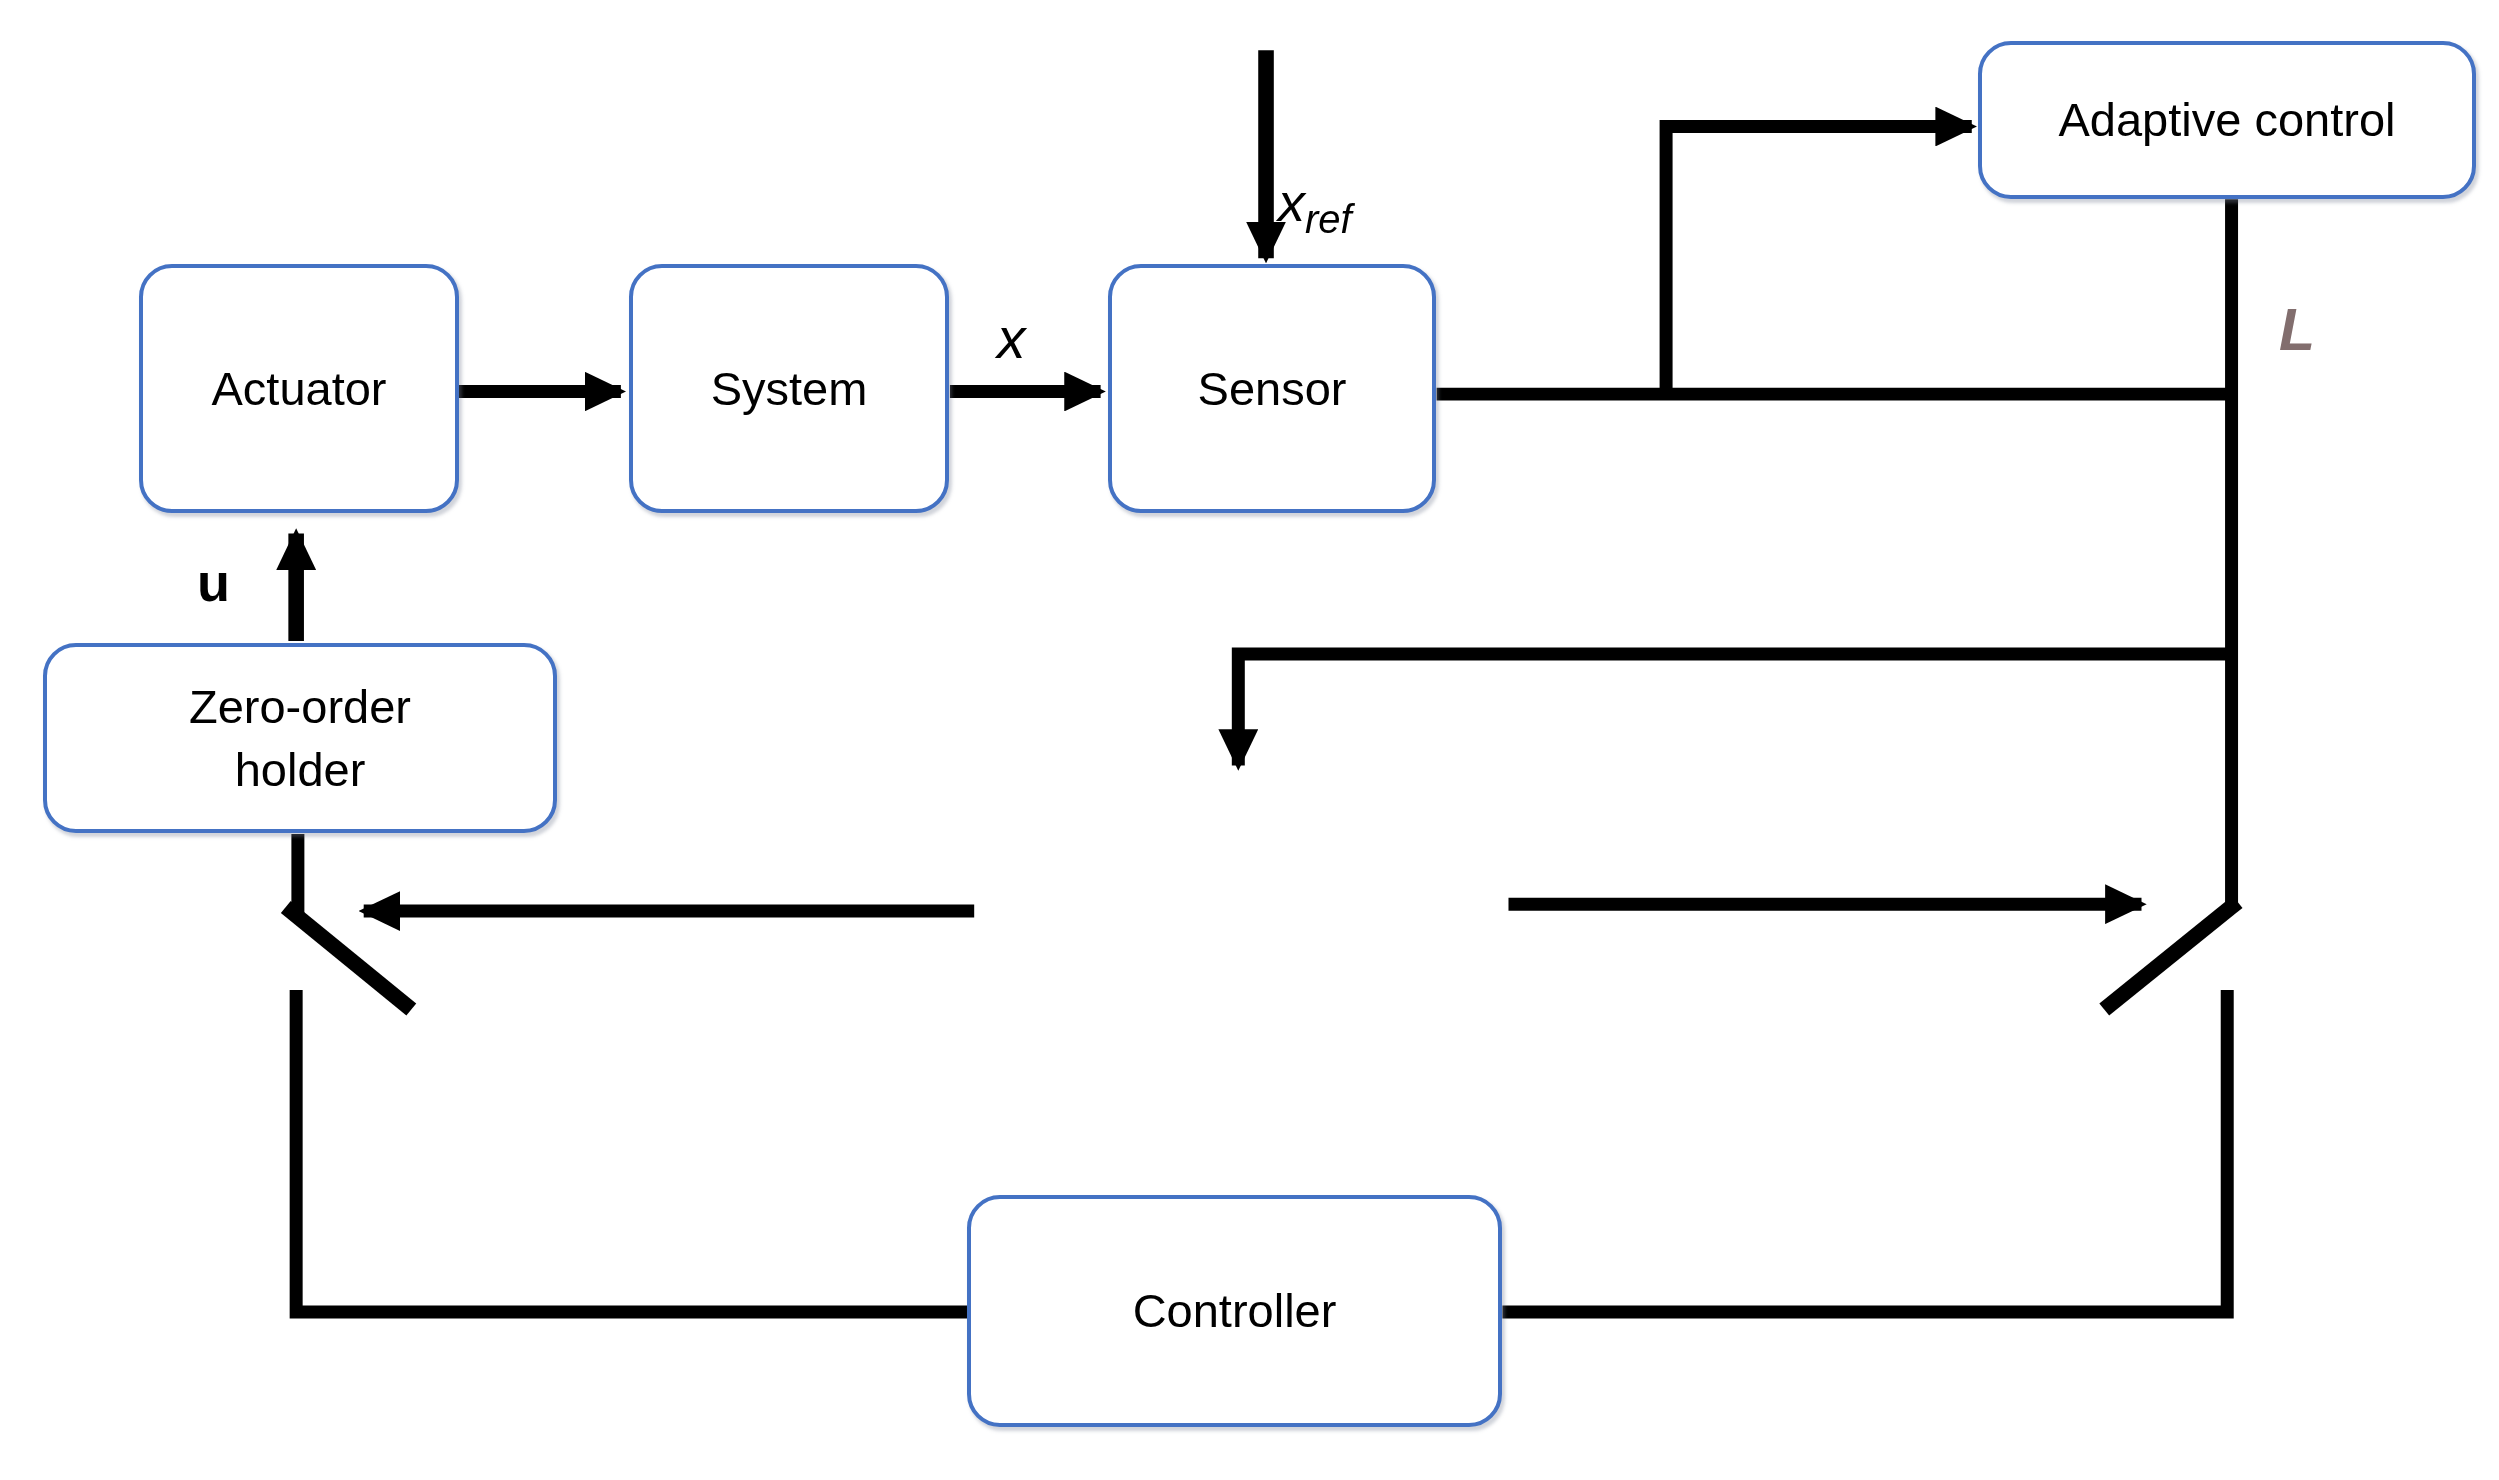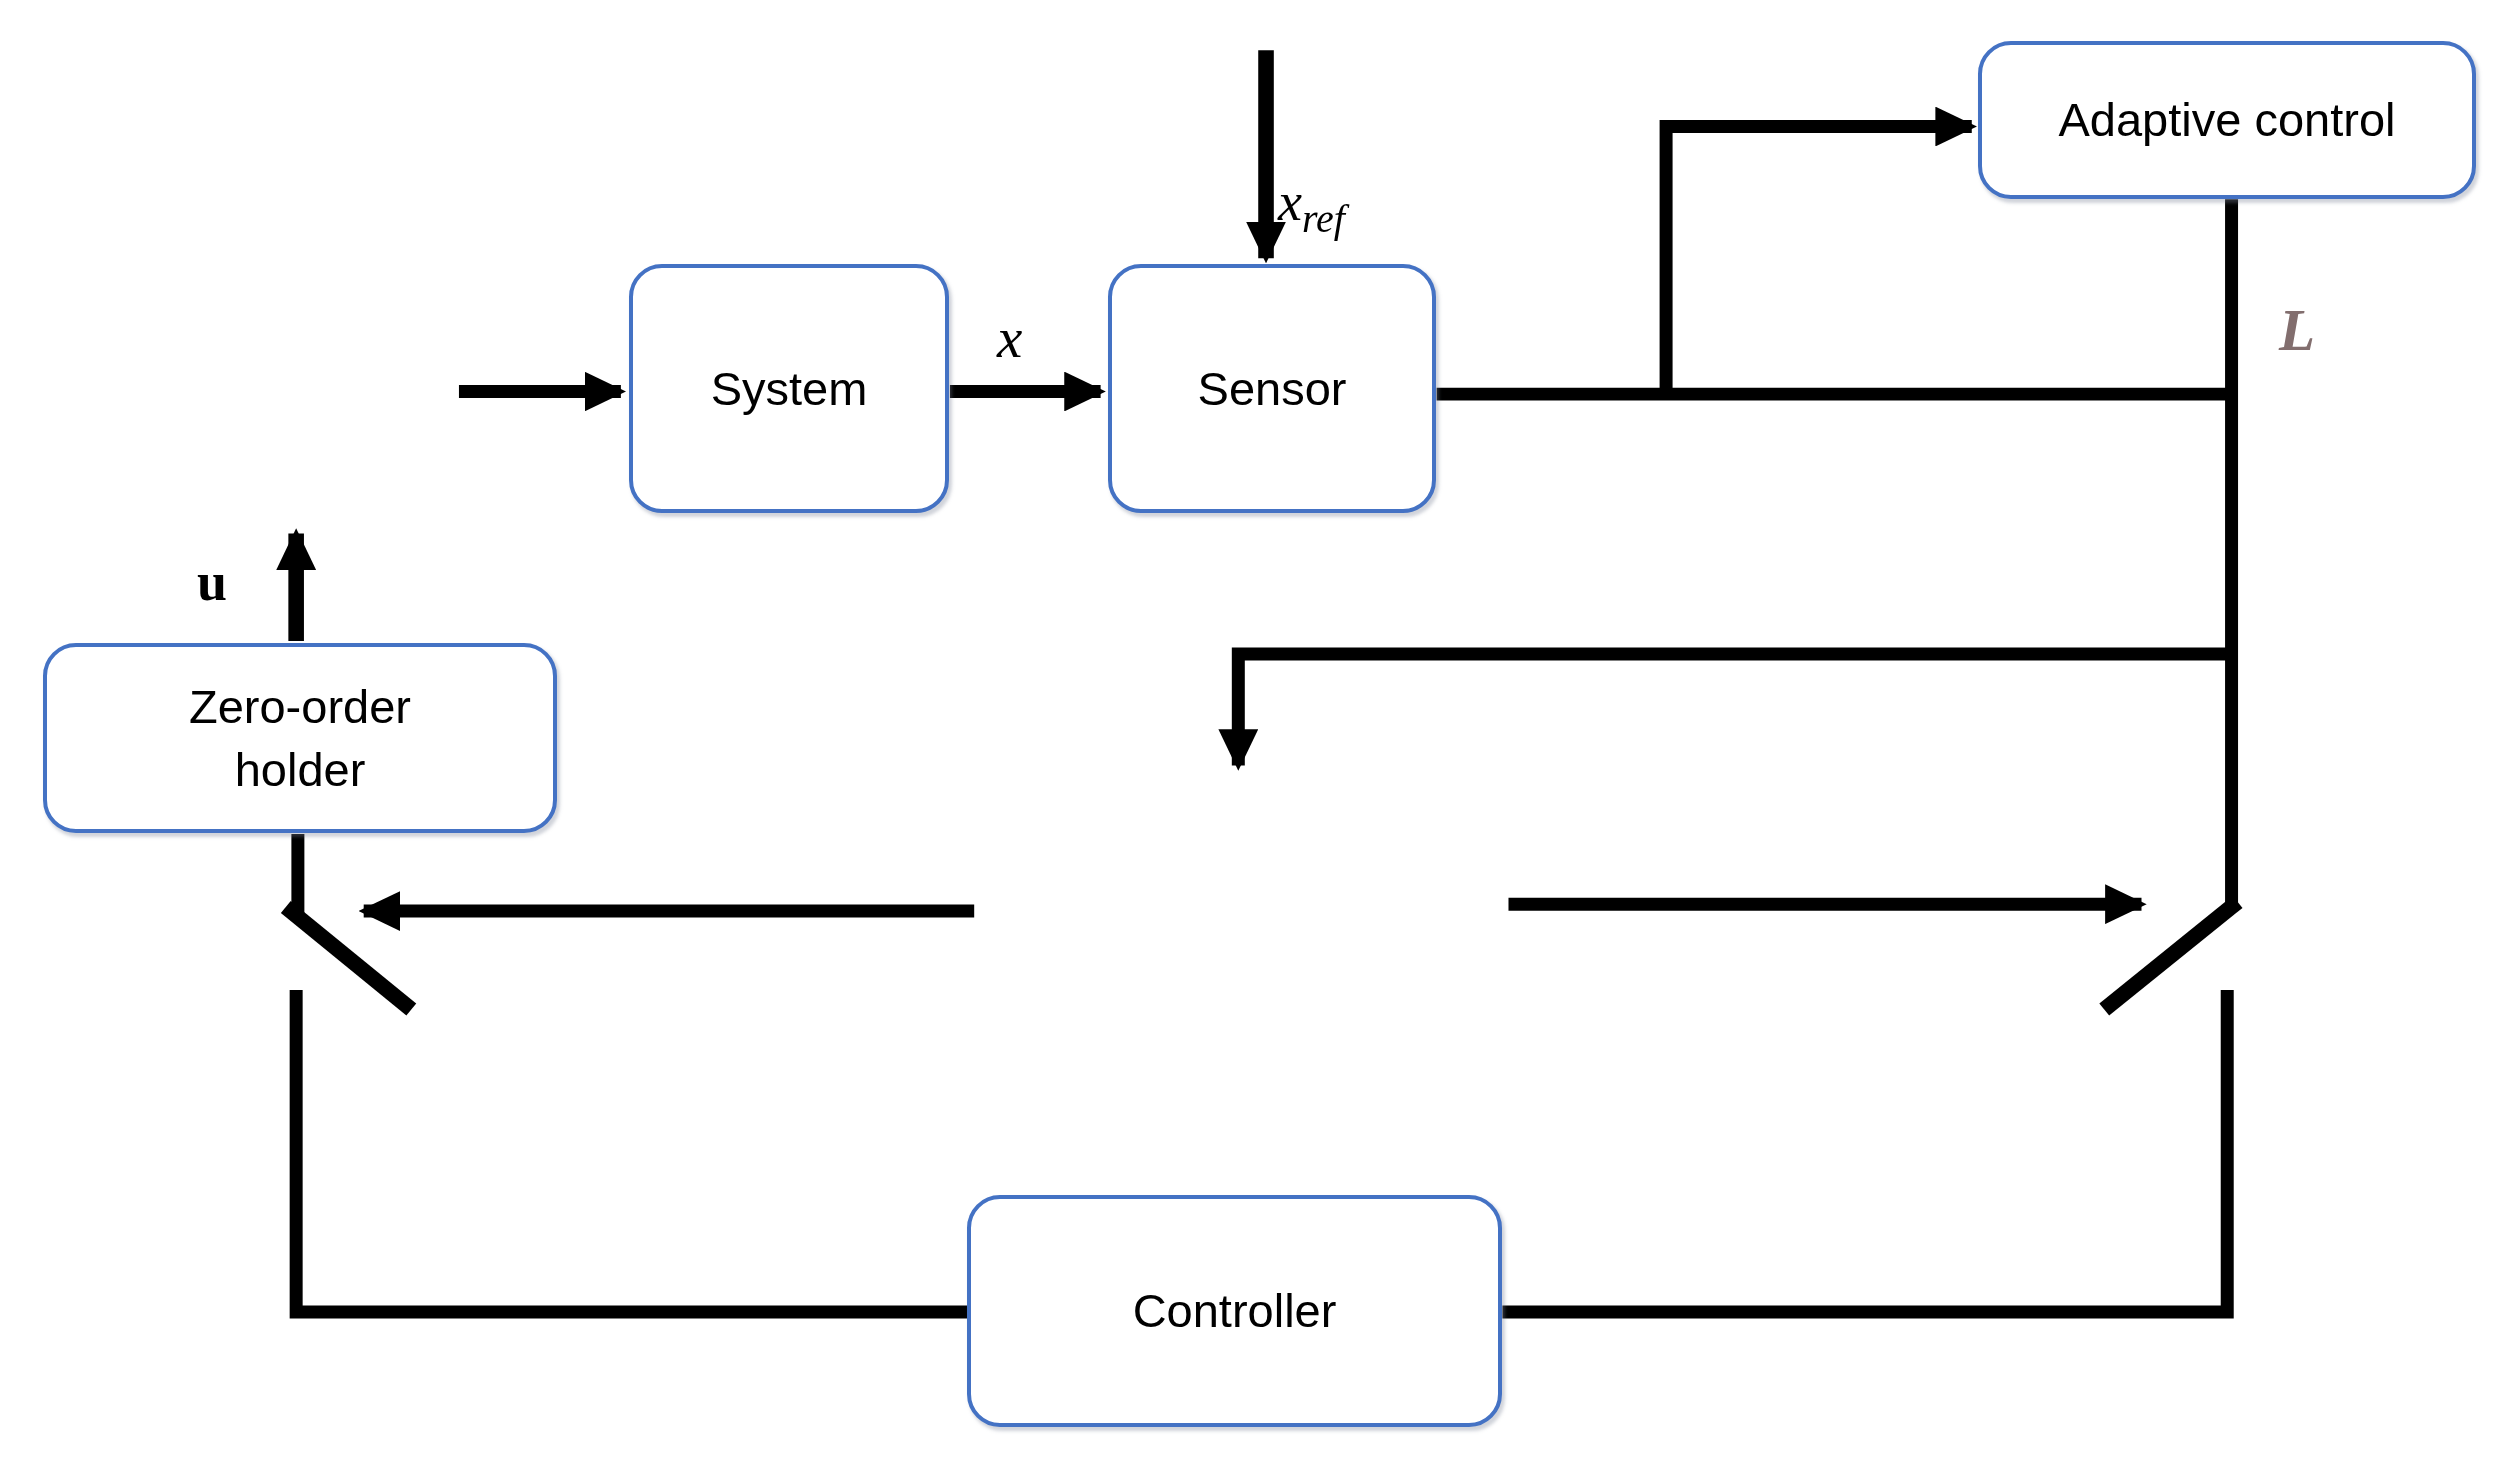--- a/index.html
+++ b/index.html
@@ -33,21 +33,21 @@
     display:flex;align-items:center;justify-content:center;
     text-align:center;
     color:var(--text);
     font-size:47px;line-height:1.35;
     box-sizing:border-box;
     z-index:2;
   }
   .siglabel{
     position:absolute;
     color:var(--text);
-    font-family:Liberation Serif, serif;
+    font-family:Liberation Sans, sans-serif;
     z-index:3;
     white-space:nowrap;
   }
   .lab-u{left:197px;top:551px;font-size:54px;font-weight:bold;}
   .lab-x{left:997px;top:305px;font-size:57px;font-style:italic;}
   .lab-xref{left:1278px;top:171px;font-size:54px;font-style:italic;}
   .lab-xref sub{font-size:40px;font-style:italic;}
   .lab-L{left:2279px;top:296px;font-size:59px;font-weight:bold;font-style:italic;color:var(--label-l);}
 </style>
 </head>
@@ -107,20 +107,23 @@
       <line x1="344" y1="963" x2="344" y2="1057"></line>
       <line class="blade" x1="337" y1="1053" x2="468" y2="1160"></line>
       <polyline points="342,1143 342,1515 1117,1515"></polyline>
     </g>
 
     <g>
       <line x1="342" y1="740" x2="342" y2="616" class="thick" marker-end="url(#ah)"></line>
     </g>
   </svg>
 
+  <div class="block" style="left:139px;top:264px;width:320px;height:249px;">
+    <span>Actuator</span>
+  </div>
 
   <div class="block" style="left:629px;top:264px;width:320px;height:249px;">
     <span>System</span>
   </div>
 
   <div class="block" style="left:1108px;top:264px;width:328px;height:249px;">
     <span>Sensor</span>
   </div>
 
   <div class="block" style="left:1978px;top:41px;width:498px;height:158px;">

